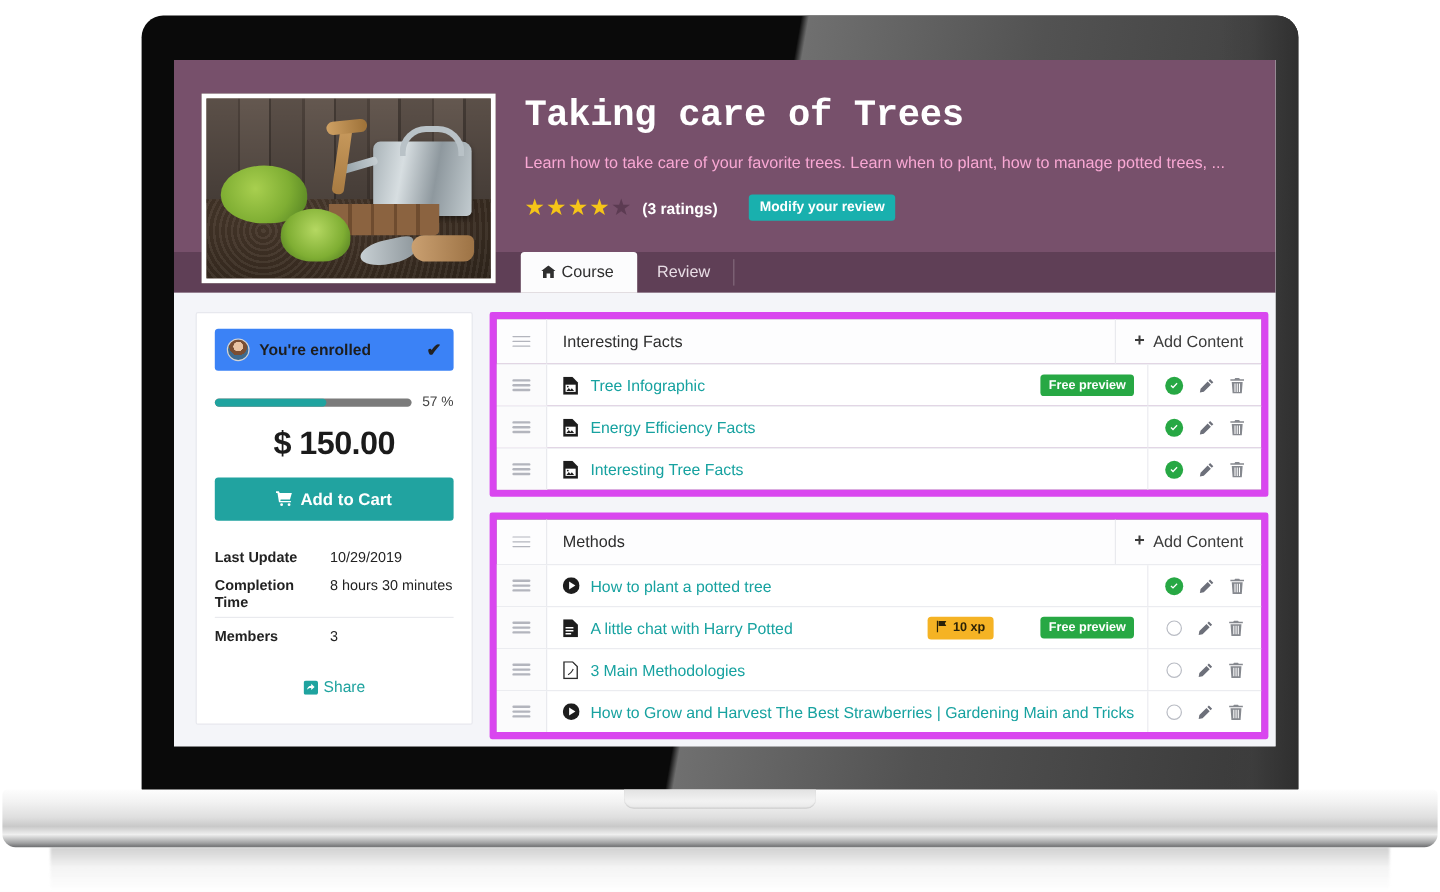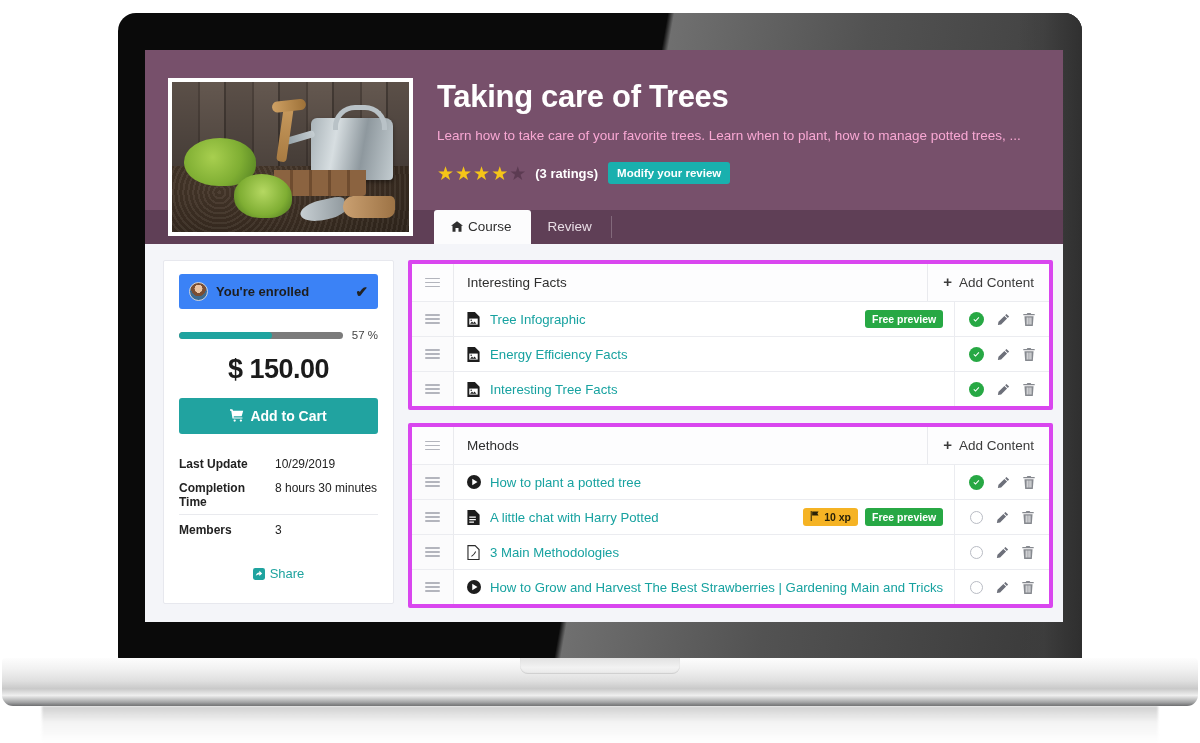--- a/index.html
+++ b/index.html
@@ -105,29 +105,29 @@
   .ph-trowel{position:absolute;left:108px;top:24px;width:10px;height:56px;
     background:linear-gradient(180deg,#c89a5d,#a87b42);border-radius:4px;transform:rotate(8deg);}
   .ph-trowel:before{content:"";position:absolute;left:-12px;top:-6px;width:34px;height:11px;
     background:linear-gradient(90deg,#cfa164,#9d7138);border-radius:6px;transform:rotate(-14deg);}
   .ph-spade{position:absolute;left:128px;bottom:12px;width:46px;height:20px;
     background:linear-gradient(100deg,#c9d1d5,#8e979c);border-radius:50% 20% 40% 50%;transform:rotate(-12deg);}
   .ph-glove{position:absolute;right:14px;bottom:14px;width:52px;height:22px;
     background:linear-gradient(90deg,#caa071,#9d7345);border-radius:12px 6px 10px 14px;}
 
   .hero-text { padding-left: 24px; padding-top: 2px; color: #fff; }
-  .hero-title { font-size: 31px; font-weight: bold; letter-spacing: -.3px; line-height: 1.1; }
+  .hero-title { font-size: 31px; font-weight: bold; letter-spacing: -.3px; line-height: 1.1; font-family: Liberation Mono, monospace; }
   .hero-desc { font-size: 13.5px; margin-top: 14px; color: #f9a8d4; }
   .hero-rating { display: flex; align-items: center; margin-top: 19px; }
   .stars { font-size: 19px; letter-spacing: 1px; line-height: 1; }
   .star { color: #f5c518; }
   .star.off { color: #5c3b52; }
   .rating-count { font-size: 13px; font-weight: bold; margin-left: 8px; color: #fff; }
   .modify-btn {
-    margin-left: 10px; background: #19b0ae; color: #fff;
+    margin-left: 26px; background: #19b0ae; color: #fff;
     font-size: 11.5px; font-weight: bold; padding: 5px 9px;
     border: none; border-radius: 3px; cursor: pointer;
   }
 
   
   .tabbar {
     background: #5f3f56; height: 34px;
     display: flex; align-items: flex-end; padding-left: 289px;
   }
   .tab {
@@ -179,42 +179,42 @@
   .meta-k { font-weight: bold; width: 96px; }
   .meta-v { color: #333; }
   .meta-row-b td { border-top: 1px solid #e9eaee; padding-top: 8px; }
 
   .share-row { text-align: center; margin-top: 22px; }
   .share-link { font-size: 13px; color: #1fa39f; text-decoration: none; cursor: pointer; font-weight: normal; }
   .share-ic { display: inline-block; margin-right: 5px; position: relative; top: 2px; }
 
   
   .content { flex: 1; margin-left: 14px; }
-  .section { background: #701a75; border: 4px solid #d946ef; border-radius: 2px; margin-bottom: 13px; }
+  .section { background: #701a75; border: 6px solid #d946ef; border-radius: 2px; margin-bottom: 13px; }
   .sec-head { display: flex; align-items: stretch; height: 37px; background: #fdfdfe; }
   .grip-cell {
     width: 42px; flex: none; display: flex; align-items: center; justify-content: center;
     border-right: 1px solid #e9eaee; cursor: grab;
   }
   .grip { width: 15px; }
   .grip i { display: block; height: 1.6px; background: #b3b5bd; margin: 2.4px 0; border-radius: 1px; }
   .sec-title { flex: 1; display: flex; align-items: center; font-size: 13.5px; color: #2e2e2e; padding-left: 13px; }
   .add-content {
     width: 122px; flex: none; display: flex; align-items: center; justify-content: center;
     border-left: 1px solid #e9eaee; font-size: 13.5px; color: #3b3b3b; cursor: pointer; gap: 7px;
   }
   .plus { font-size: 15px; font-weight: bold; position: relative; top: -1px; }
 
   .row { display: flex; align-items: stretch; height: 35px; border-top: 1px solid #ebecf0; background: #fff; }
   .row .grip-cell { background: #fbfbfc; }
   .row-main { flex: 1; display: flex; align-items: center; padding-left: 13px; gap: 9px; min-width: 0; }
   .row-ic { width: 14px; height: 15px; flex: none; position: relative; top: 0px; }
   .row-title { font-size: 13.2px; color: #17a2a0; cursor: pointer; white-space: nowrap; overflow: hidden; text-overflow: ellipsis; }
   .row-badges { display: flex; align-items: center; gap: 7px; padding-right: 11px; }
-  .badge-free { background: #27a844; color: #fff; font-size: 10.5px; font-weight: bold; padding: 3px 7px; border-radius: 3px; }
+  .badge-free { background: #27a844; color: #fff; font-size: 10.5px; font-weight: bold; padding: 3px 7px; border-radius: 3px; margin-left: 32px; }
   .badge-xp { background: #f5b324; color: #2a2208; font-size: 10.5px; font-weight: bold; padding: 3px 7px; border-radius: 3px; display: flex; align-items: center; gap: 4px; }
   .row-actions {
     width: 95px; flex: none; display: flex; align-items: center; justify-content: center; gap: 13px;
     border-left: 1px solid #ebecf0;
   }
   .act { cursor: pointer; display: flex; align-items: center; }
   .circle-on { width: 15px; height: 15px; border-radius: 50%; background: #27a844; display:flex; align-items:center; justify-content:center; }
   .circle-off { width: 13px; height: 13px; border-radius: 50%; border: 1.6px solid #b9bcc4; }
 </style>
 </head>

